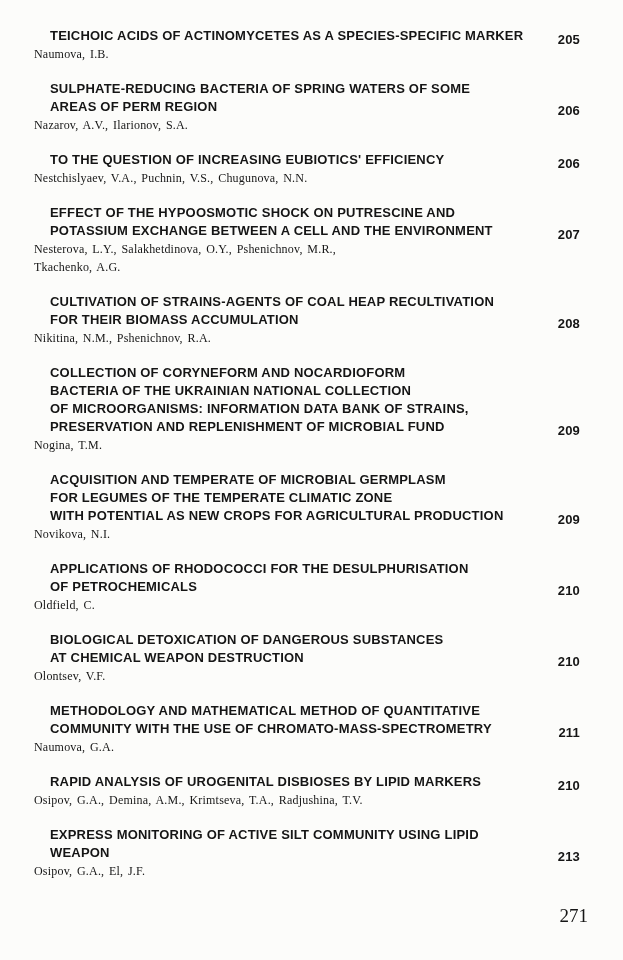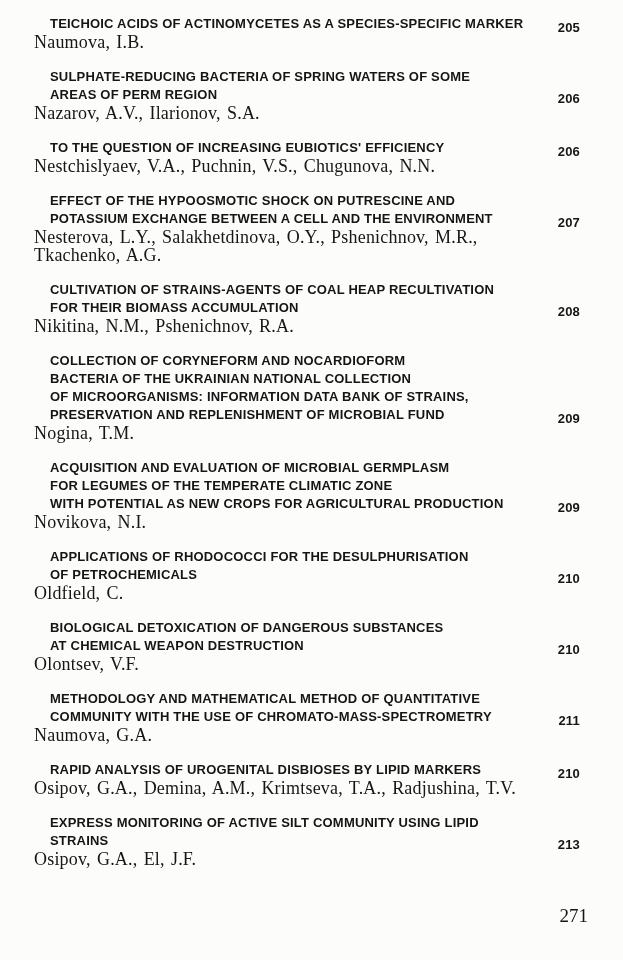--- a/index.html
+++ b/index.html
@@ -9,21 +9,21 @@
   }
   .page {
     position: relative;
     width: 623px;
     height: 960px;
     background: #fcfcfa;
     overflow: hidden;
     color: #161616;
   }
   .entries {
-    padding-top: 15px;
+    padding-top: 27px;
   }
   .entry {
     margin-bottom: 17px;
   }
   .title-line {
     position: relative;
     margin-left: 50px;
     margin-right: 43px;
     font-family: "Liberation Sans", sans-serif;
     font-weight: 700;
@@ -40,21 +40,21 @@
     font-family: "Liberation Sans", sans-serif;
     font-weight: 700;
     font-size: 13px;
     line-height: 18px;
     margin-left: 14px;
   }
   .author-line {
     margin-left: 34px;
     margin-right: 30px;
     font-family: "Liberation Serif", serif;
-    font-size: 18px;
+    font-size: 12px;
     line-height: 18px;
     letter-spacing: 0.2px;
     word-spacing: 1.5px;
     white-space: nowrap;
     color: #161616;
   }
   .folio {
     position: absolute;
     top: 905px;
     right: 35px;
@@ -93,21 +93,21 @@
         <div class="author-line">Nikitina, N.M., Pshenichnov, R.A.</div>
       </div>
       <div class="entry">
         <div class="title-line"><span>COLLECTION OF CORYNEFORM AND NOCARDIOFORM</span></div>
         <div class="title-line"><span>BACTERIA OF THE UKRAINIAN NATIONAL COLLECTION</span></div>
         <div class="title-line"><span>OF MICROORGANISMS: INFORMATION DATA BANK OF STRAINS,</span></div>
         <div class="title-line"><span>PRESERVATION AND REPLENISHMENT OF MICROBIAL FUND</span><span class="pagenum">209</span></div>
         <div class="author-line">Nogina, T.M.</div>
       </div>
       <div class="entry">
-        <div class="title-line"><span>ACQUISITION AND EVALUATION OF MICROBIAL GERMPLASM</span></div>
+        <div class="title-line"><span>ACQUISITION AND TEMPERATE OF MICROBIAL GERMPLASM</span></div>
         <div class="title-line"><span>FOR LEGUMES OF THE TEMPERATE CLIMATIC ZONE</span></div>
         <div class="title-line"><span>WITH POTENTIAL AS NEW CROPS FOR AGRICULTURAL PRODUCTION</span><span class="pagenum">209</span></div>
         <div class="author-line">Novikova, N.I.</div>
       </div>
       <div class="entry">
         <div class="title-line"><span>APPLICATIONS OF RHODOCOCCI FOR THE DESULPHURISATION</span></div>
         <div class="title-line"><span>OF PETROCHEMICALS</span><span class="pagenum">210</span></div>
         <div class="author-line">Oldfield, C.</div>
       </div>
       <div class="entry">
@@ -119,18 +119,18 @@
         <div class="title-line"><span>METHODOLOGY AND MATHEMATICAL METHOD OF QUANTITATIVE</span></div>
         <div class="title-line"><span>COMMUNITY WITH THE USE OF CHROMATO-MASS-SPECTROMETRY</span><span class="pagenum">211</span></div>
         <div class="author-line">Naumova, G.A.</div>
       </div>
       <div class="entry">
         <div class="title-line"><span>RAPID ANALYSIS OF UROGENITAL DISBIOSES BY LIPID MARKERS</span><span class="pagenum">210</span></div>
         <div class="author-line">Osipov, G.A., Demina, A.M., Krimtseva, T.A., Radjushina, T.V.</div>
       </div>
       <div class="entry">
         <div class="title-line"><span>EXPRESS MONITORING OF ACTIVE SILT COMMUNITY USING LIPID</span></div>
-        <div class="title-line"><span>STRAINS</span><span class="pagenum">213</span></div>
+        <div class="title-line"><span>WEAPON</span><span class="pagenum">213</span></div>
         <div class="author-line">Osipov, G.A., El, J.F.</div>
       </div>
     </div>
   <div class="folio">271</div>
 </div>
 
 </body></html>

